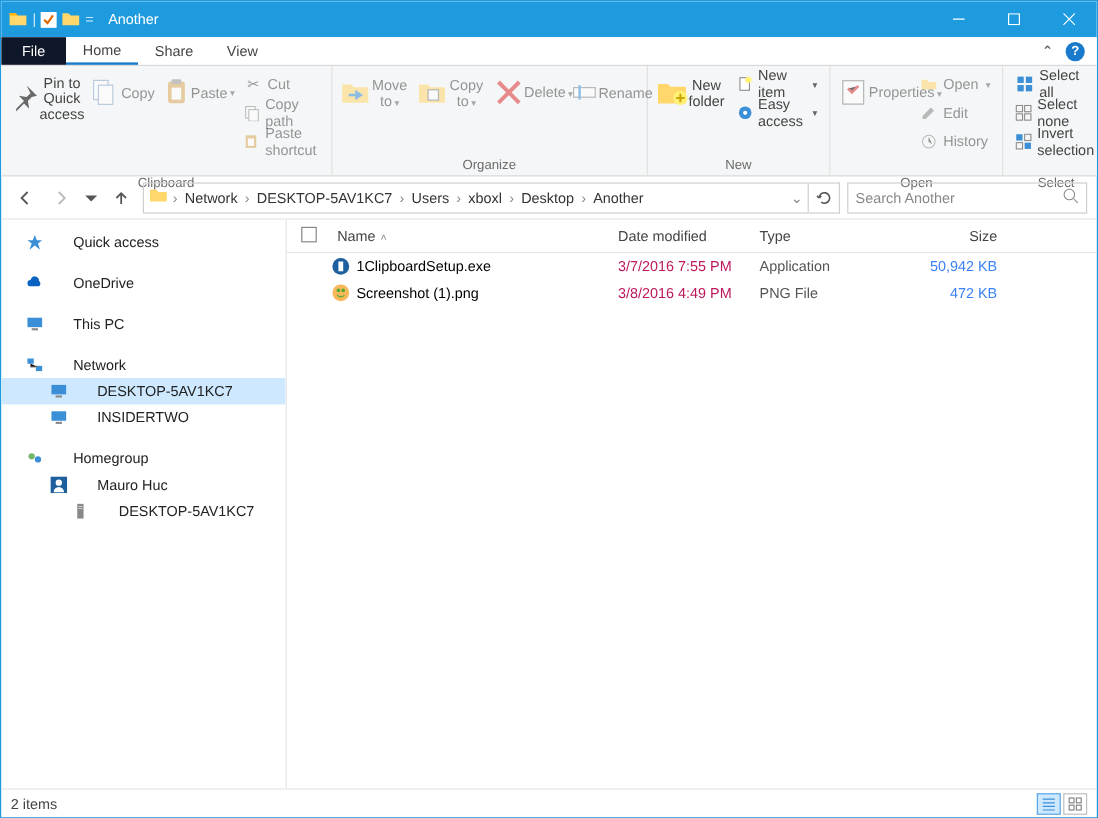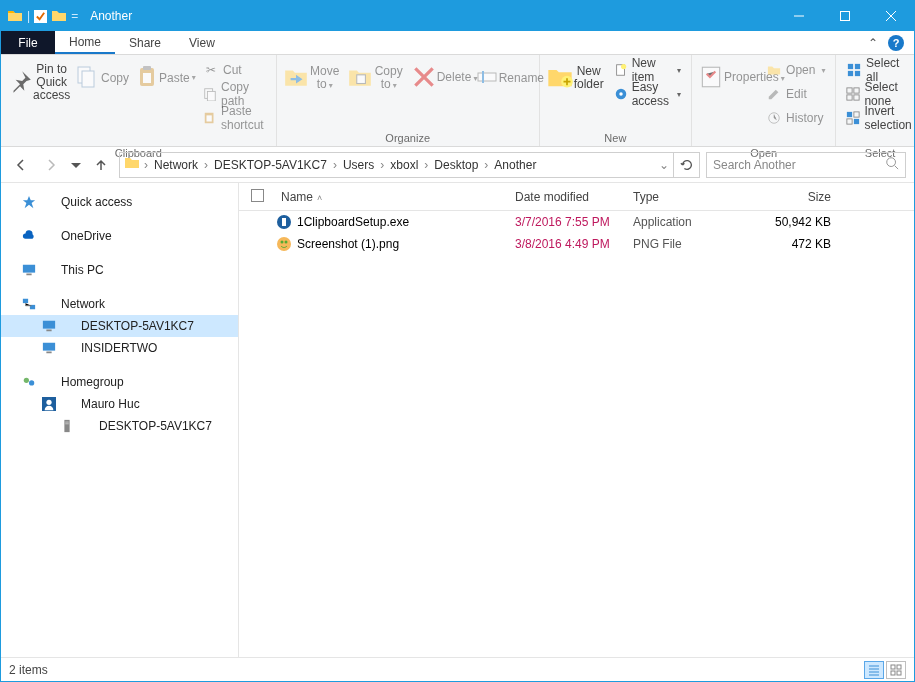--- a/index.html
+++ b/index.html
@@ -51,21 +51,21 @@
 .col-date { width: 118px; }
 .col-type { width: 118px; }
 .col-size { width: 90px; text-align: right; padding-right: 10px; }
 .sort-ind { color: #888; font-size: 9px; margin-left: 4px; }
 .filerow { height: 22px; display: flex; align-items: center; }
 .filerow .rcb { width: 36px; }
 .filerow .ico { width: 18px; margin-right: 4px; display: flex; align-items: center; justify-content: center; }
 .filerow .name { width: 218px; }
 .filerow .date { width: 118px; color: #be185d; }
 .filerow .type { width: 118px; color: #555; }
-.filerow .size { width: 90px; text-align: right; color: #000000; padding-right: 10px; }
+.filerow .size { width: 90px; text-align: right; color: #3b82f6; padding-right: 10px; }
 .statusbar { height: 24px; border-top: 1px solid #e5e5e5; display: flex; align-items: center; padding: 0 8px; color: #444; }
 .statusbar .spacer { flex: 1; }
 .statusbar .viewtoggle { width: 20px; height: 18px; border: 1px solid #bfbfbf; margin-left: 2px; display: flex; align-items: center; justify-content: center; font-size: 10px; color: #555; }
 .statusbar .viewtoggle.active { background: #cde8ff; border-color: #5aa7e8; }
 .dd { font-size: 8px; color: #666; margin-left: 2px; }
 .cb { width: 13px; height: 13px; border: 1px solid #888; display: inline-block; }
 </style>
 </head>
 <body>
 

